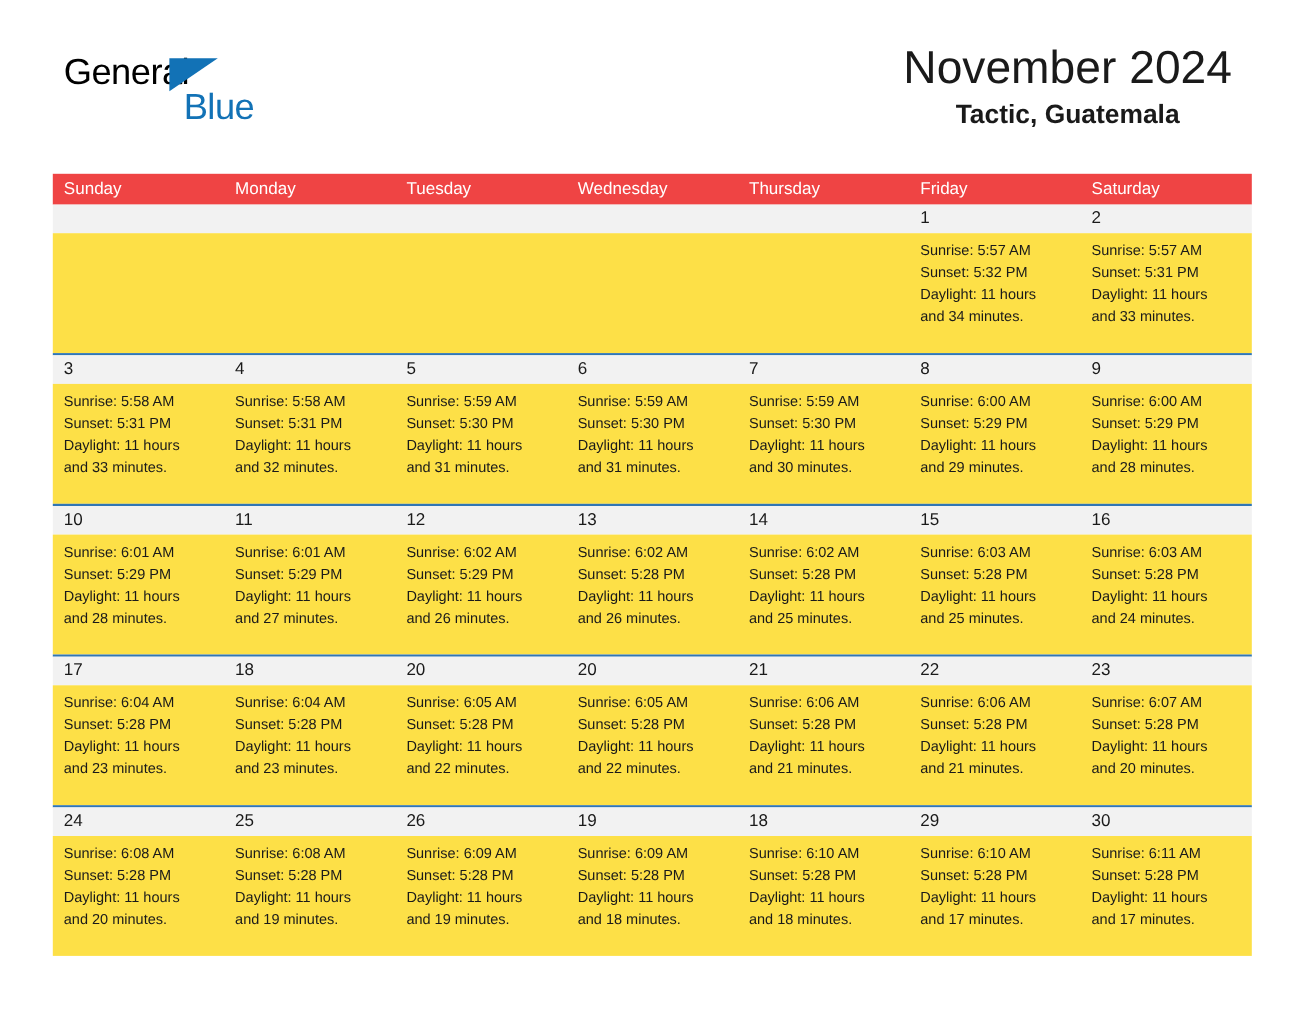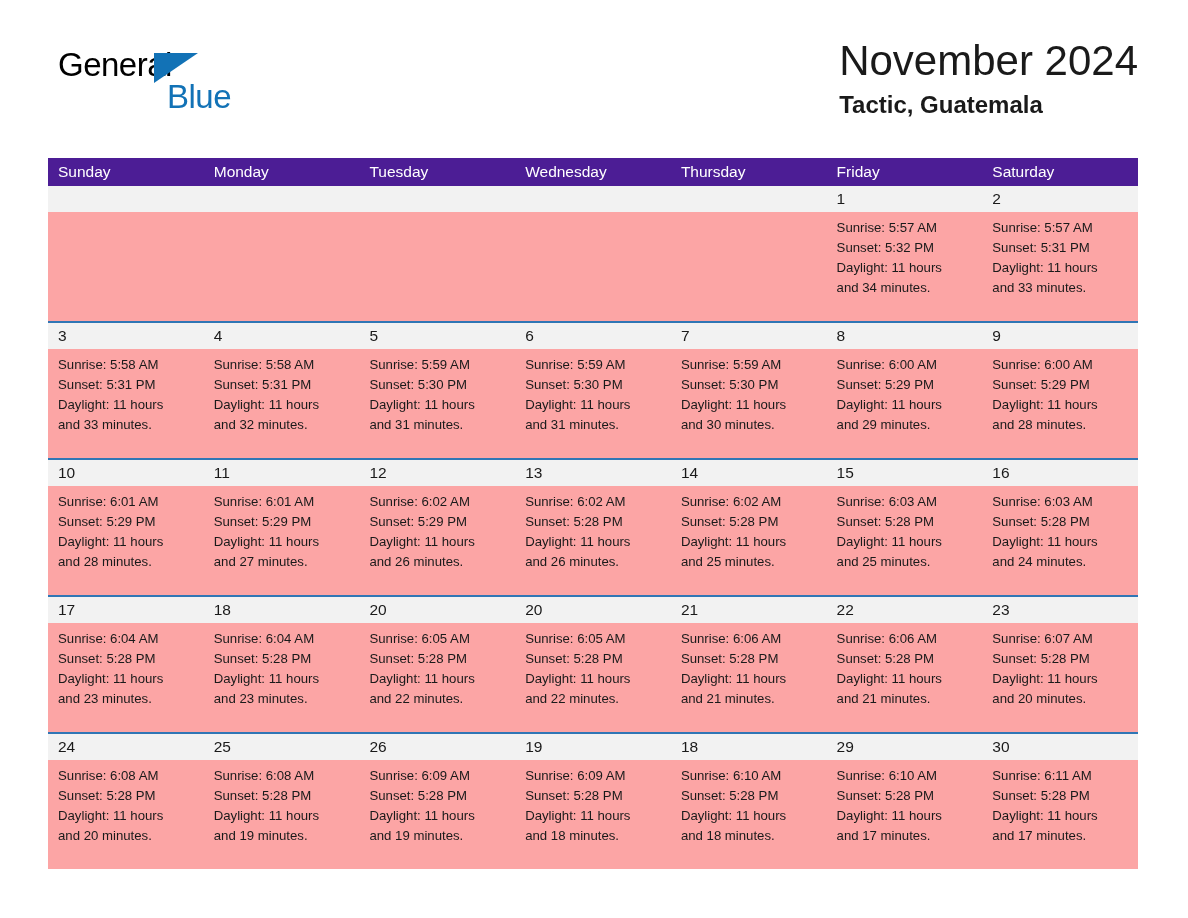--- a/index.html
+++ b/index.html
@@ -57,23 +57,23 @@
     top: 32px;
     font-size: 33px;
     letter-spacing: -0.5px;
     color: #1272b6;
     line-height: 1;
     margin-left: 37px;
   }
 
   .title-block {
     position: absolute;
-    right: 2px;
+    right: 20px;
     top: 38px;
-    text-align: left;
+    text-align: center;
   }
   .month-title {
     font-size: 42px;
     font-weight: normal;
     color: #1a1a1a;
     line-height: 1.08;
     white-space: nowrap;
   }
   .location-title {
     font-size: 24px;
@@ -86,21 +86,21 @@
 
   
   .calendar {
     position: absolute;
     left: 48px;
     top: 158px;
     width: 1090px;
   }
   .weekday-row {
     display: flex;
-    background: #4c1d95;
+    background: #ef4444;
     height: 28px;
   }
   .weekday-cell {
     flex: 1 1 0;
     color: #ffffff;
     font-size: 15.5px;
     line-height: 28px;
     padding-left: 10px;
     white-space: nowrap;
     overflow: hidden;
@@ -112,21 +112,21 @@
   .week + .week {
     border-top: 2px solid #3076b5;
   }
   .week-numbers {
     display: flex;
     background: #f2f2f2;
     height: 26px;
   }
   .week-body {
     display: flex;
-    background: #fca5a5;
+    background: #fde047;
     height: 109px;
   }
   .num-cell {
     flex: 1 1 0;
     font-size: 15.5px;
     color: #1a1a1a;
     line-height: 26px;
     padding-left: 10px;
   }
   .num-cell.empty { color: transparent; }

